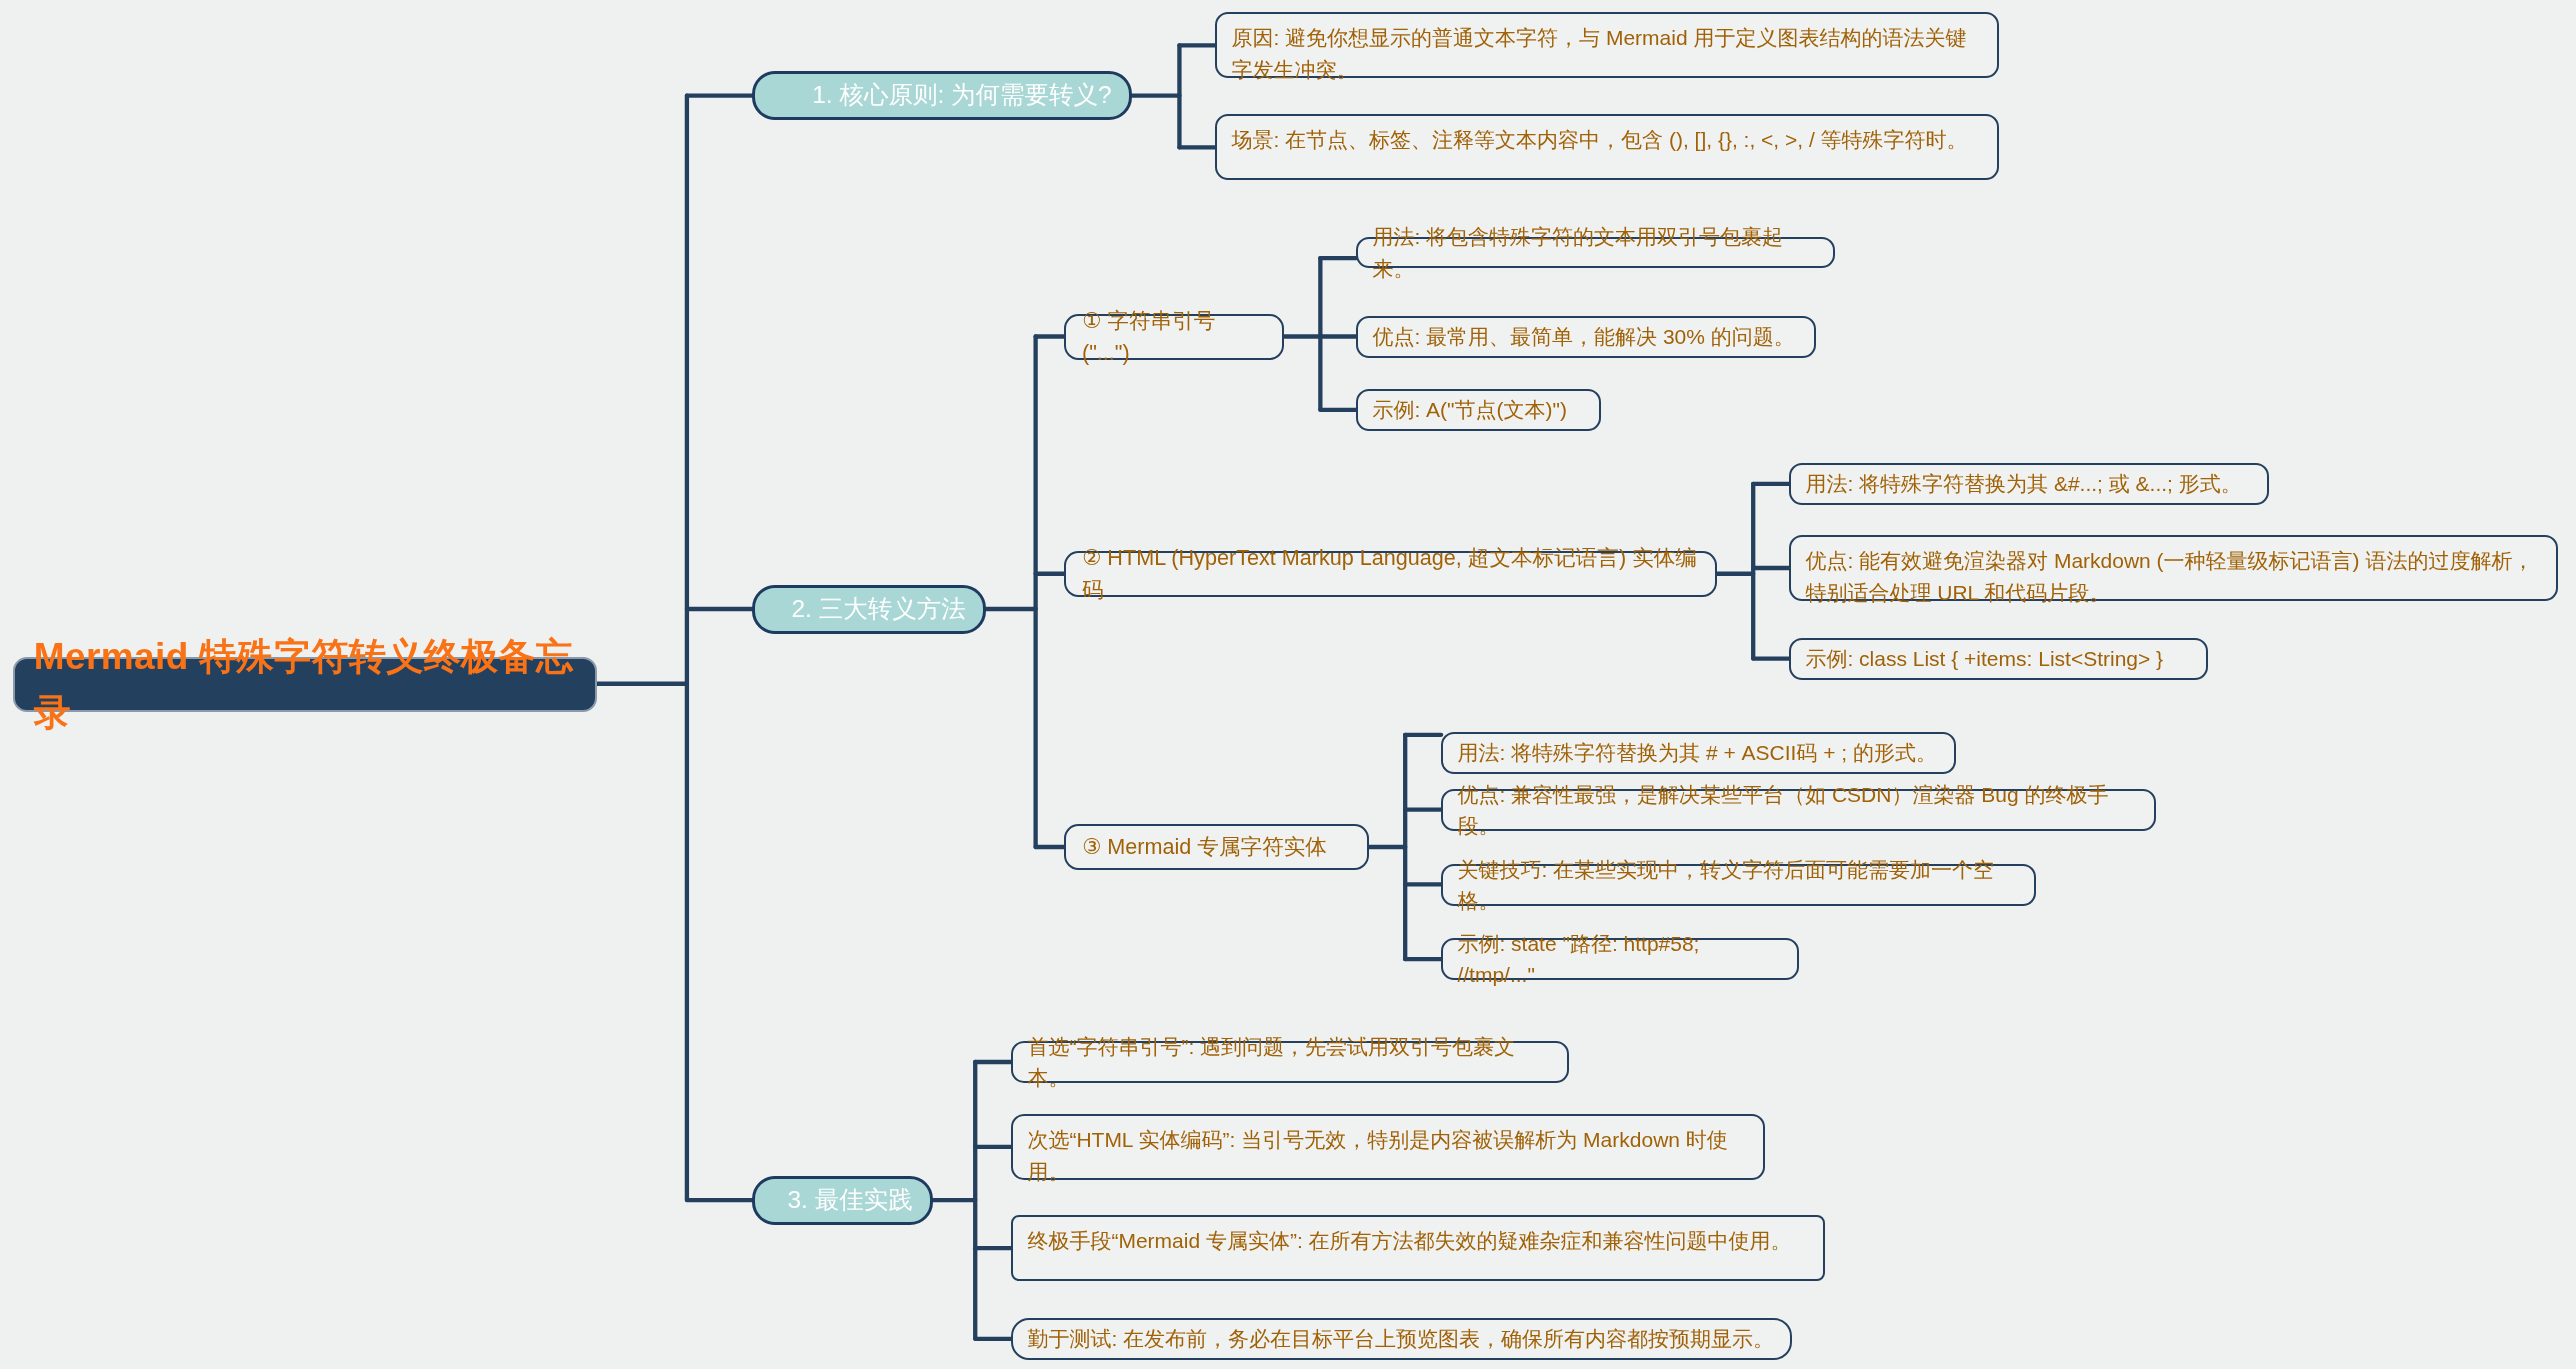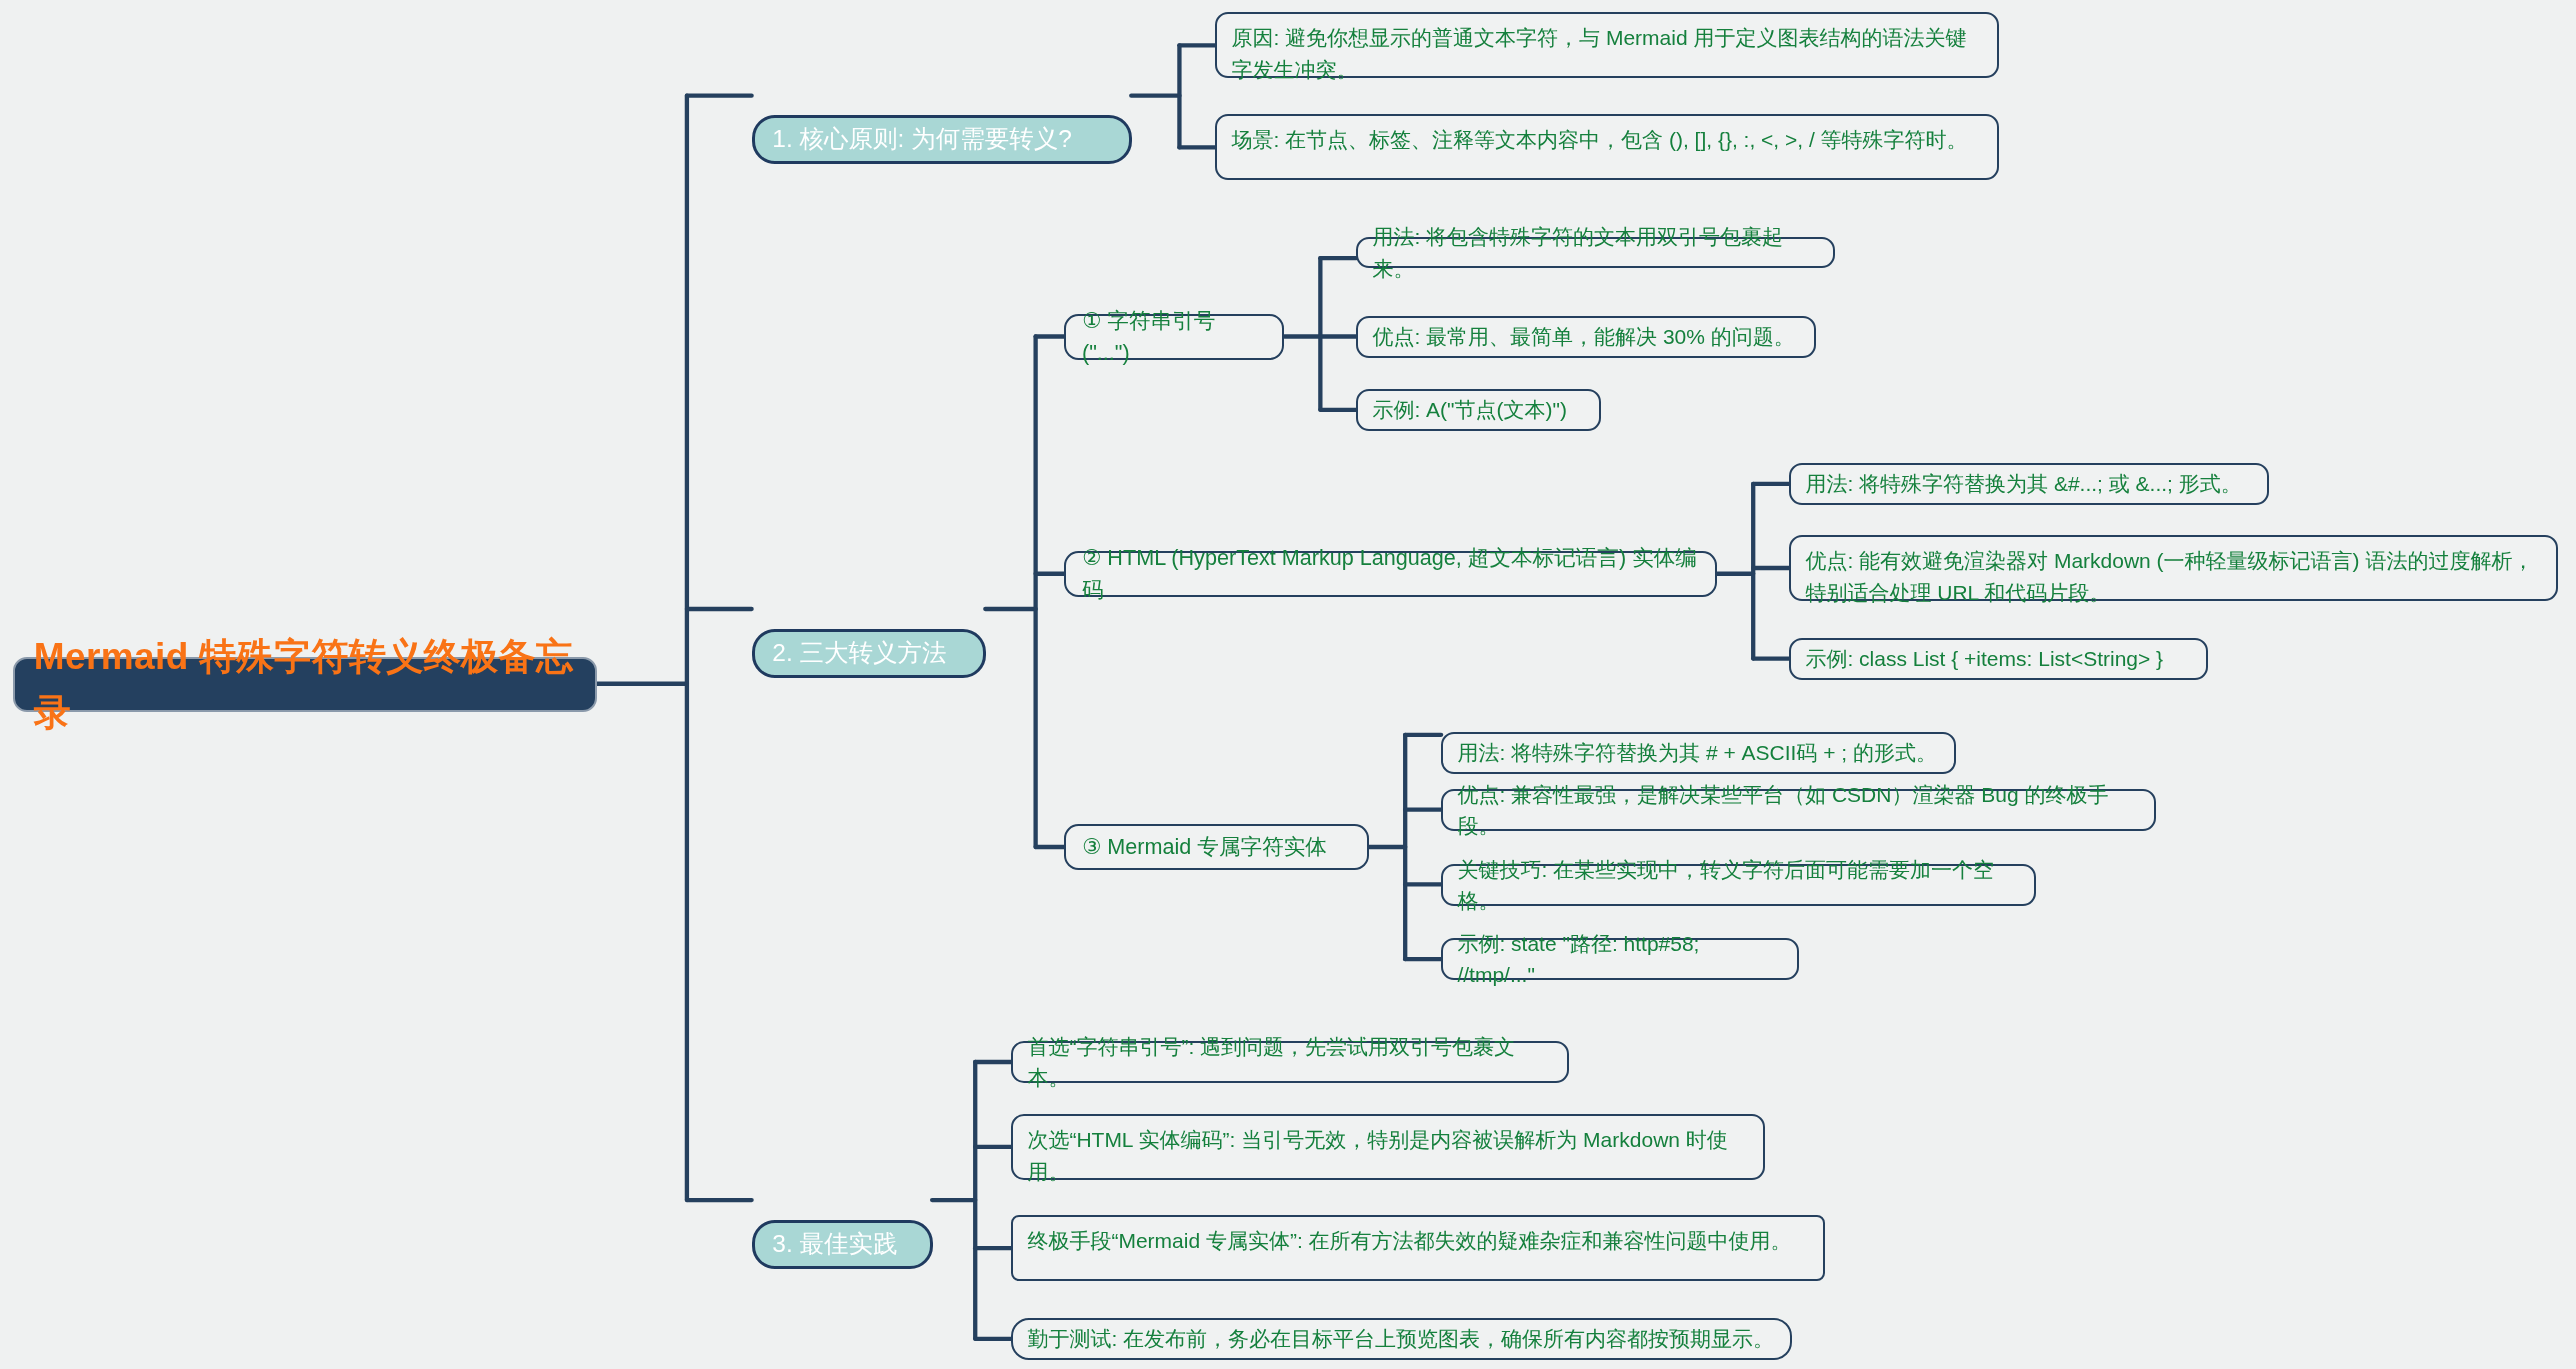--- a/index.html
+++ b/index.html
@@ -13,21 +13,21 @@
   #mindmap { position:absolute; inset:0; }
   svg.edges { position:absolute; left:0; top:0; width:2576px; height:1369px; pointer-events:none; }
 
   .node {
     position:absolute;
     display:flex;
     align-items:center;
     border:2.9px solid #25405e;
     border-radius:16px;
     background:#f0f2f2;
-    color:#15803d;
+    color:#a16207;
     line-height:1.5;
     white-space:pre-wrap;
   }
 
   
   .n-root {
     background:#24405f;
     border:2.9px solid #8b9aab;
     border-radius:14px;
     color:#f97316;
@@ -38,22 +38,21 @@
   }
 
   
   .n-l1 {
     background:#a9d7d5;
     border:3.6px solid #1f3a5f;
     border-radius:23px;
     color:#ffffff;
     font-size:24.5px;
     padding:7.2px 17.3px;
-    justify-content:flex-start;
-    margin-top:44px;
+    justify-content:flex-end;
   }
 
   
   .n-l2 {
     background:#f0f2f2;
     border:2.9px solid #25405e;
     border-radius:14.4px;
     font-size:21.6px;
     padding:7.2px 16px;
   }

